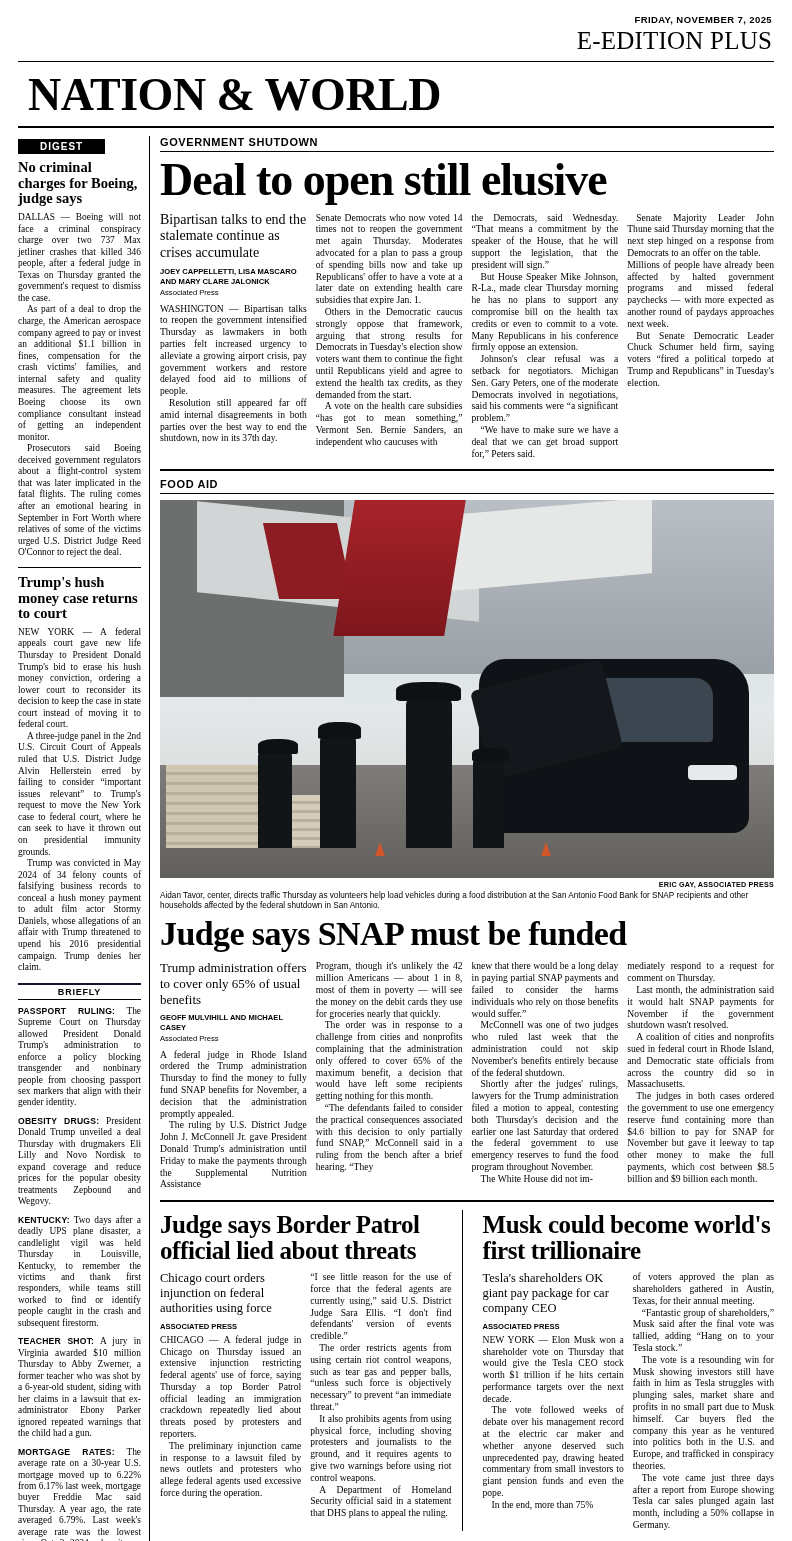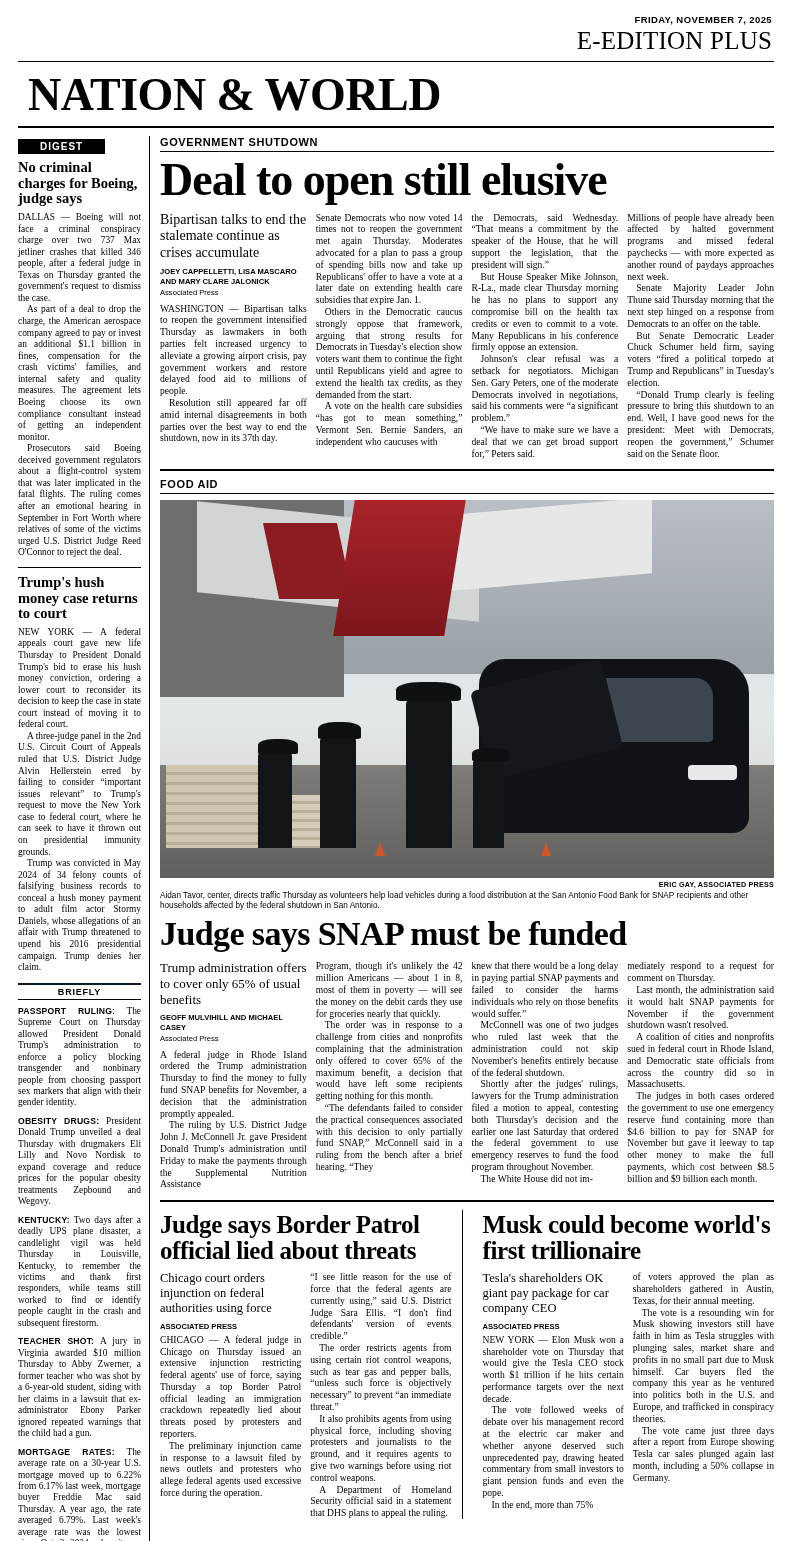--- a/index.html
+++ b/index.html
@@ -180,24 +180,23 @@
           <p class="body">Others in the Democratic caucus strongly oppose that framework, arguing that strong results for Democrats in Tuesday's election show voters want them to continue the fight until Republicans yield and agree to extend the health tax credits, as they demanded from the start.</p>
           <p class="body">A vote on the health care subsidies “has got to mean something,” Vermont Sen. Bernie Sanders, an independent who caucuses with</p>
         </div>
         <div>
           <p class="body first">the Democrats, said Wednesday. “That means a commitment by the speaker of the House, that he will support the legislation, that the president will sign.”</p>
           <p class="body">But House Speaker Mike Johnson, R-La., made clear Thursday morning he has no plans to support any compromise bill on the health tax credits or even to commit to a vote. Many Republicans in his conference firmly oppose an extension.</p>
           <p class="body">Johnson's clear refusal was a setback for negotiators. Michigan Sen. Gary Peters, one of the moderate Democrats involved in negotiations, said his comments were “a significant problem.”</p>
           <p class="body">“We have to make sure we have a deal that we can get broad support for,” Peters said.</p>
         </div>
         <div>
+          <p class="body">Senate Majority Leader John Thune said Thursday morning that the next step hinged on a response from Democrats to an offer on the table.</p>
           <p class="body first">Millions of people have already been affected by halted government programs and missed federal paychecks — with more expected as another round of paydays approaches next week.</p>
-          <p class="body">Senate Majority Leader John Thune said Thursday morning that the next step hinged on a response from Democrats to an offer on the table.</p>
           <p class="body">But Senate Democratic Leader Chuck Schumer held firm, saying voters “fired a political torpedo at Trump and Republicans” in Tuesday's election.</p>
-          <p class="body">“Donald Trump clearly is feeling pressure to bring this shutdown to an end. Well, I have good news for the president: Meet with Democrats, reopen the government,” Schumer said on the Senate floor.</p>
         </div>
       </div>
 
       <div class="rule-2"></div>
 
       <div class="kicker">FOOD AID</div>
 
       <div class="photo">
         <div class="sky"></div>
         <div class="bldg"></div>
@@ -283,20 +282,21 @@
           <div class="cols2">
             <div>
               <div class="deck-s">Tesla's shareholders OK giant pay package for car company CEO</div>
               <div class="byline">ASSOCIATED PRESS</div>
               <p class="body first">NEW YORK — Elon Musk won a shareholder vote on Thursday that would give the Tesla CEO stock worth $1 trillion if he hits certain performance targets over the next decade.</p>
               <p class="body">The vote followed weeks of debate over his management record at the electric car maker and whether anyone deserved such unprecedented pay, drawing heated commentary from small investors to giant pension funds and even the pope.</p>
               <p class="body">In the end, more than 75%</p>
             </div>
             <div>
               <p class="body first">of voters approved the plan as shareholders gathered in Austin, Texas, for their annual meeting.</p>
+              <p class="body">“Fantastic group of shareholders,” Musk said after the final vote was tallied, adding “Hang on to your Tesla stock.”</p>
               <p class="body">The vote is a resounding win for Musk showing investors still have faith in him as Tesla struggles with plunging sales, market share and profits in no small part due to Musk himself. Car buyers fled the company this year as he ventured into politics both in the U.S. and Europe, and trafficked in conspiracy theories.</p>
               <p class="body">The vote came just three days after a report from Europe showing Tesla car sales plunged again last month, including a 50% collapse in Germany.</p>
             </div>
           </div>
         </div>
 
       </div>
 
     </div>
   </div>

